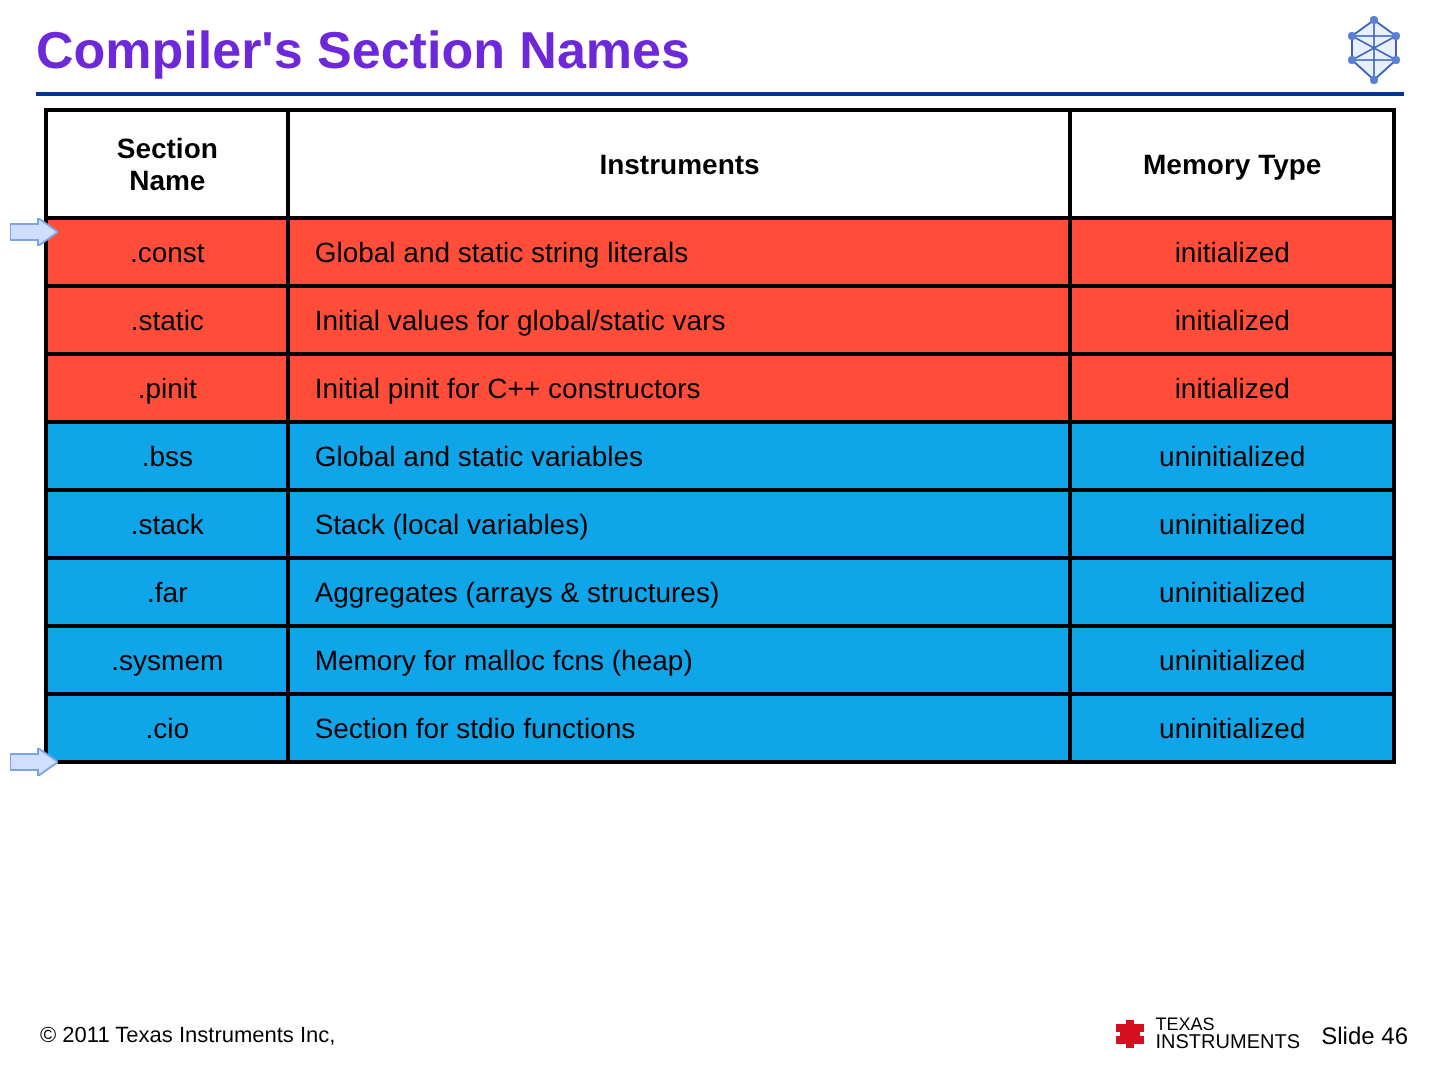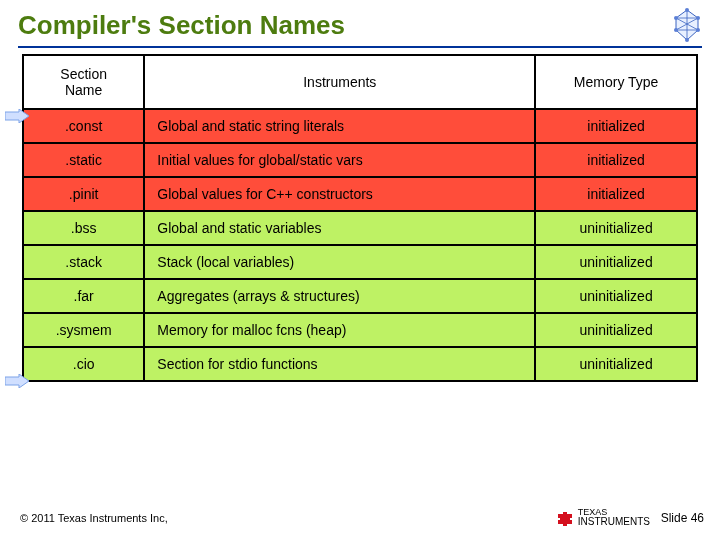--- a/index.html
+++ b/index.html
@@ -13,21 +13,21 @@
   }
   .title-row {
     display: flex;
     align-items: center;
     justify-content: space-between;
     padding: 8px 18px 0 18px;
   }
   .title {
     font-size: 26px;
     font-weight: bold;
-    color: #4d7c0f;
+    color: #6d28d9;
     font-family: "Trebuchet MS", Verdana, sans-serif;
   }
   .logo {
     width: 30px;
     height: 34px;
   }
   .hr-under {
     height: 2px;
     background: #003399;
     margin: 4px 18px 6px 18px;
@@ -41,53 +41,53 @@
     table-layout: fixed;
   }
   th, td {
     border: 2px solid #000;
     font-size: 14px;
     padding: 8px 10px;
     vertical-align: middle;
   }
   th {
     background: #fff;
-    font-weight: normal;
+    font-weight: bold;
     text-align: center;
     padding: 10px 8px;
   }
   col.c1 { width: 18%; }
   col.c2 { width: 58%; }
   col.c3 { width: 24%; }
   td.name { text-align: center; }
   td.mem { text-align: center; }
   td.desc { text-align: left; padding-left: 12px; }
   tr.init td { background: #ff4d3a; }
-  tr.uninit td { background: #bef264; }
+  tr.uninit td { background: #0ea5e9; }
   .footer {
     position: absolute;
     bottom: 16px;
     left: 0; right: 0;
     display: flex;
     align-items: center;
     justify-content: space-between;
     padding: 0 20px;
     font-size: 11px;
     font-family: Arial, sans-serif;
   }
   .footer-center {
     font-size: 14px;
     font-family: Verdana, sans-serif;
     position: absolute;
     left: 50%;
     transform: translateX(-50%);
   }
   .ti-block {
     display: flex;
-    align-items: flex-end;
+    align-items: flex-start;
     gap: 4px;
     position: absolute;
     right: 70px;
   }
   .ti-logo svg { display: block; }
   .ti-text {
     font-family: Arial, sans-serif;
     font-size: 10px;
     line-height: 1.05;
     color: #000;
@@ -147,21 +147,21 @@
           <td class="desc">Global and static string literals</td>
           <td class="mem">initialized</td>
         </tr>
         <tr class="init">
           <td class="name">.static</td>
           <td class="desc">Initial values for global/static vars</td>
           <td class="mem">initialized</td>
         </tr>
         <tr class="init">
           <td class="name">.pinit</td>
-          <td class="desc">Global values for C++ constructors</td>
+          <td class="desc">Initial pinit for C++ constructors</td>
           <td class="mem">initialized</td>
         </tr>
         <tr class="uninit">
           <td class="name">.bss</td>
           <td class="desc">Global and static variables</td>
           <td class="mem">uninitialized</td>
         </tr>
         <tr class="uninit">
           <td class="name">.stack</td>
           <td class="desc">Stack (local variables)</td>

